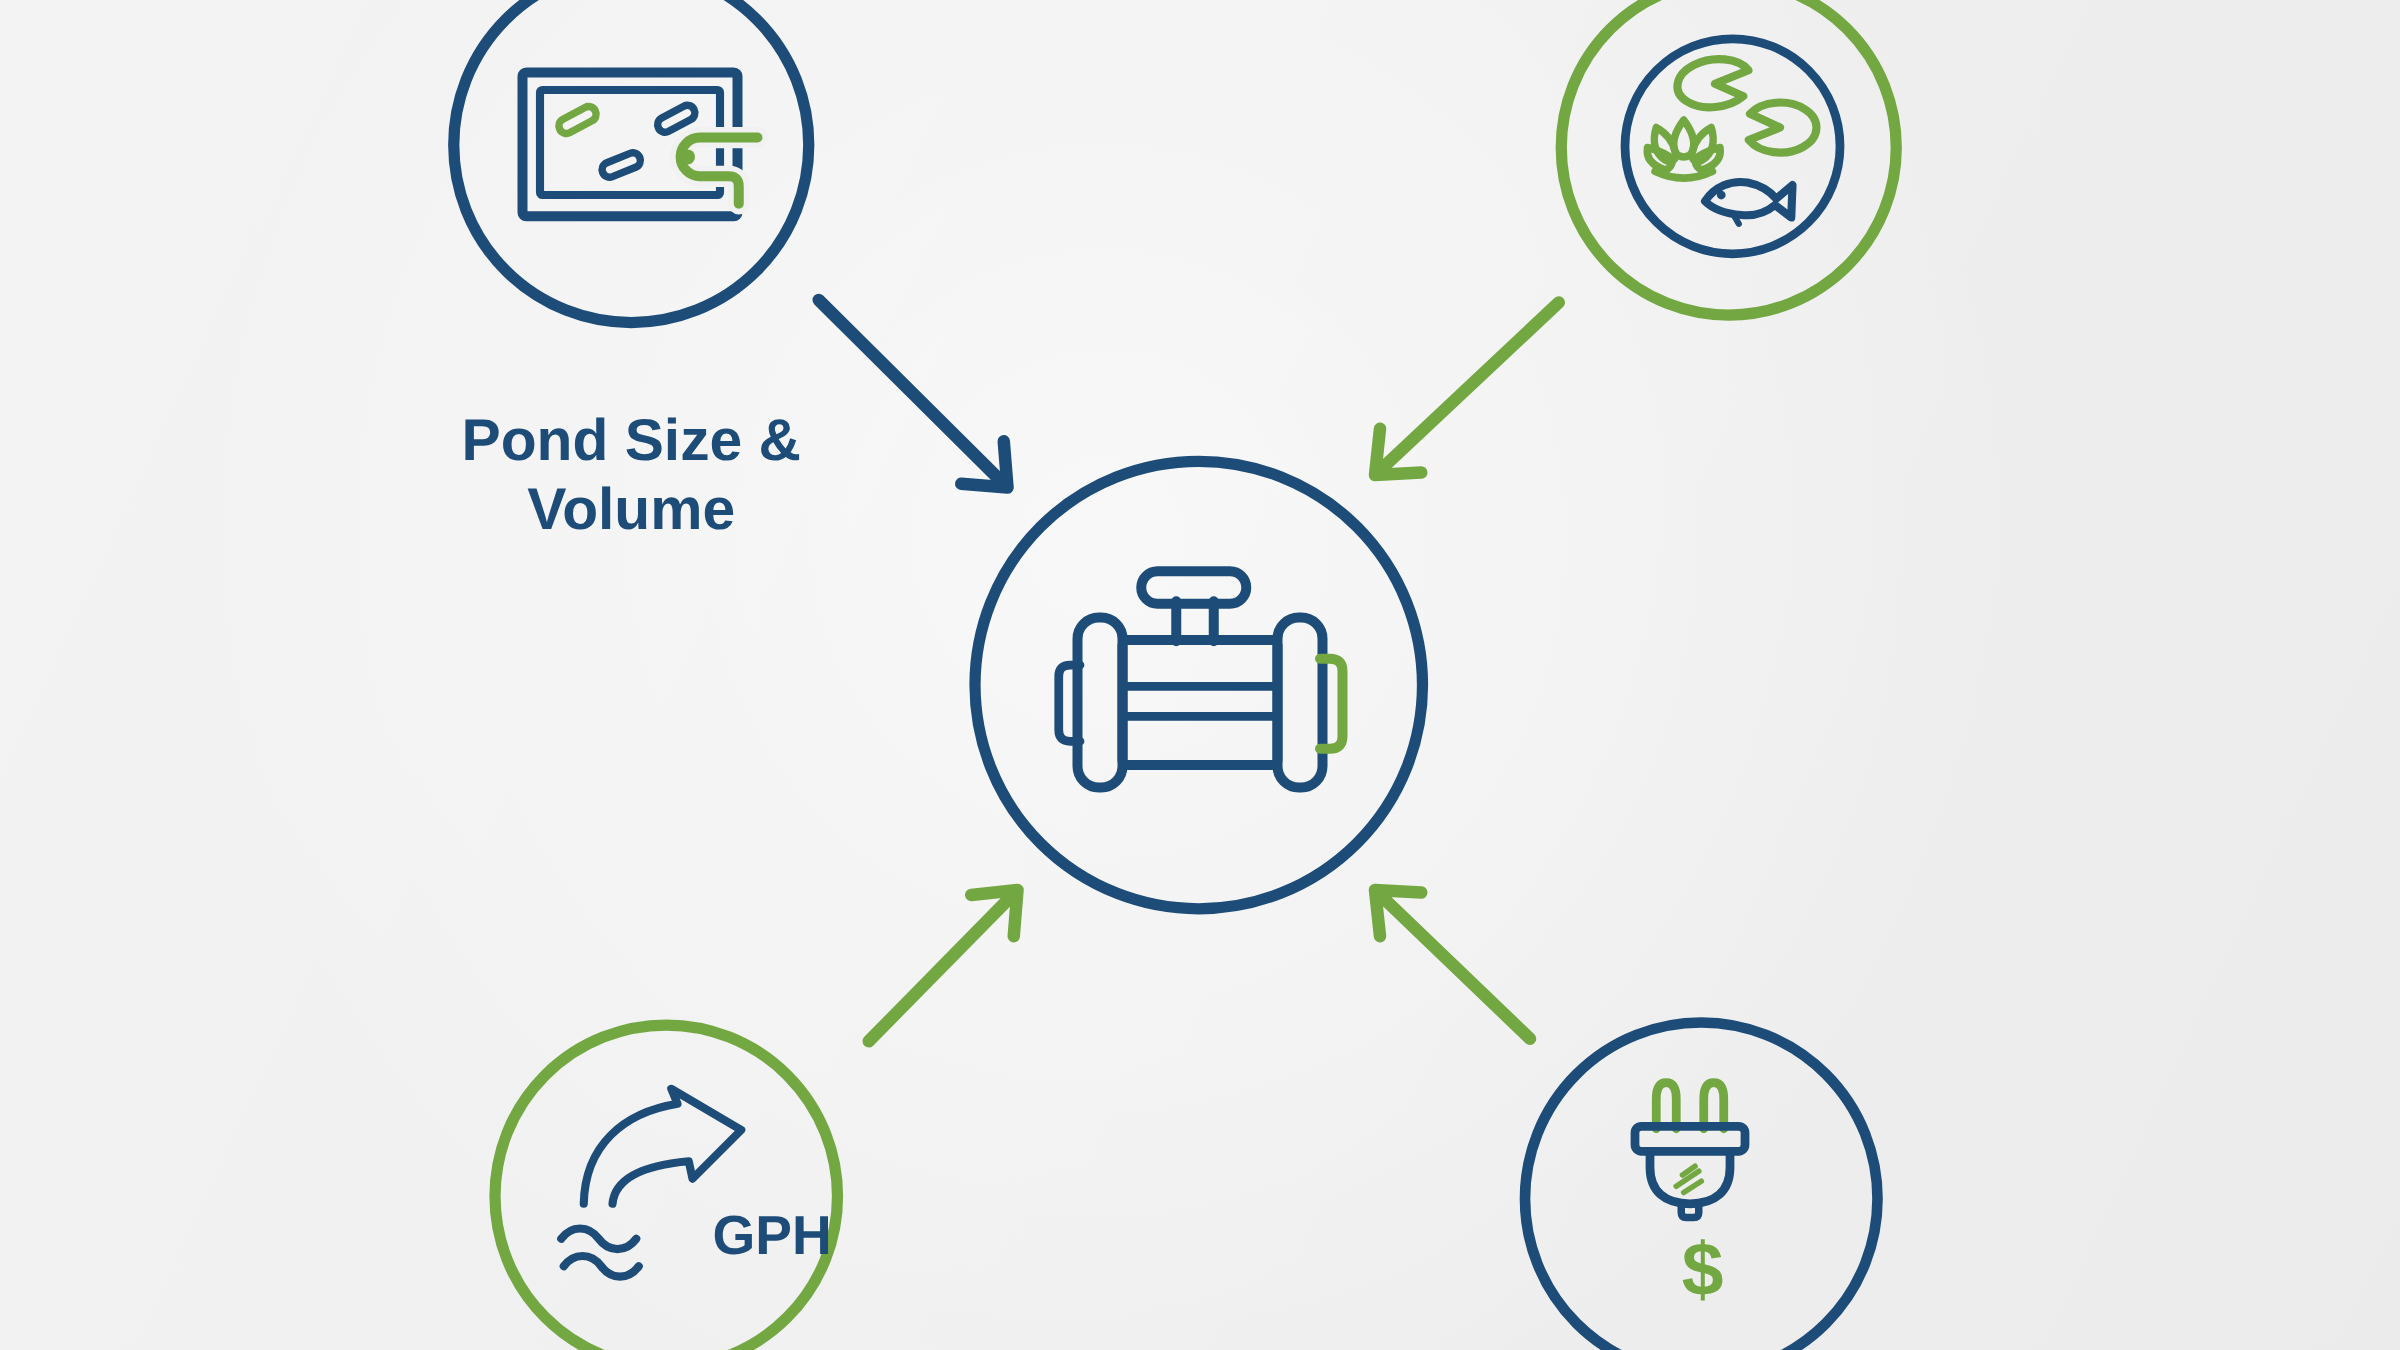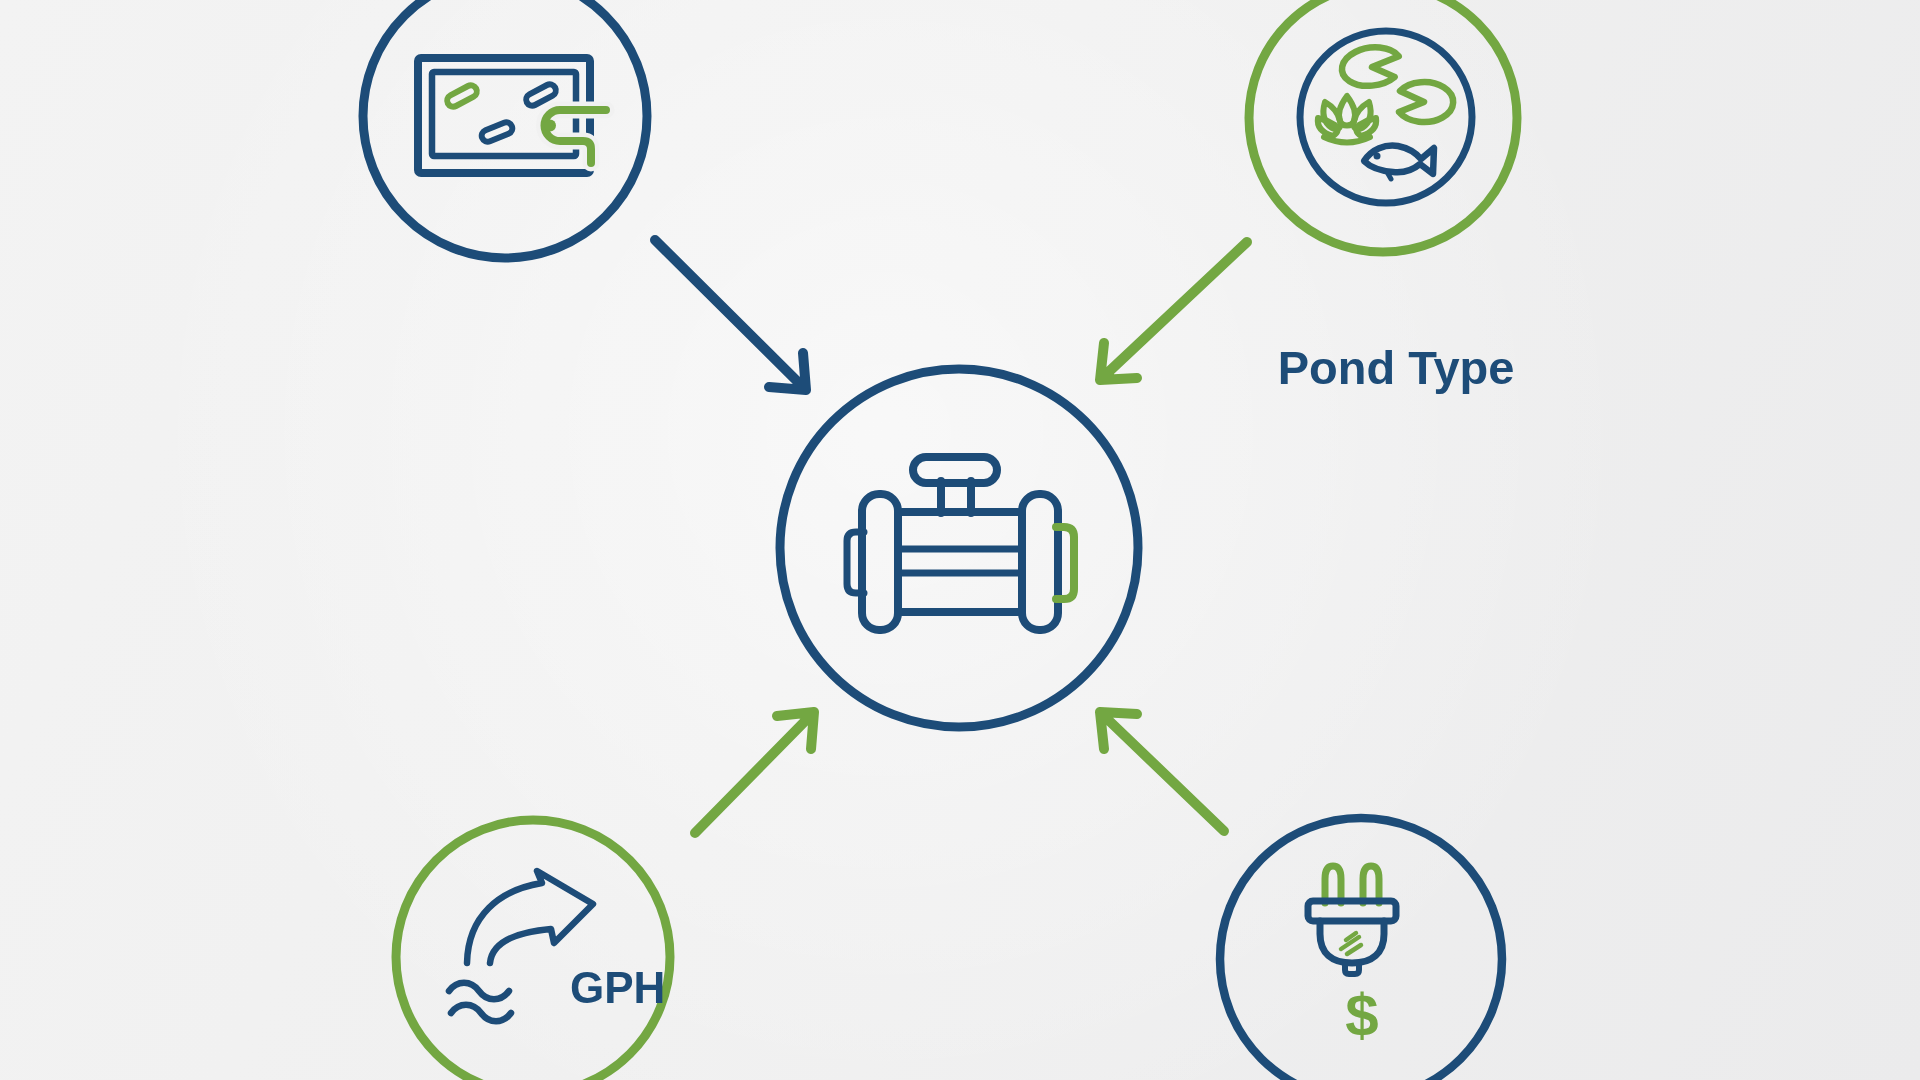--- a/index.html
+++ b/index.html
@@ -130,17 +130,18 @@
       <path d="M 1247,242 L 1100,380 M 1100,380 L 1104,343 M 1100,380 L 1137,378" class="sg" stroke-width="10"></path>
     </g>
     <g>
       <path d="M 695,833 L 814,712 M 814,712 L 777,716 M 814,712 L 811,749" class="sg" stroke-width="10"></path>
     </g>
     <g>
       <path d="M 1224,831 L 1100,712 M 1100,712 L 1137,714 M 1100,712 L 1104,749" class="sg" stroke-width="10"></path>
     </g>
   </svg>
 
-  <div class="label" style="left:1196px;top:340px;width:400px;">
-    <span>Pond Type</span>
+  <div class="label" style="left:303px;top:324px;width:404px;">
+    <span>Pond Size &amp;</span><br>
+    <span>Volume</span>
   </div>
 
 </div>
 
 </body></html>

